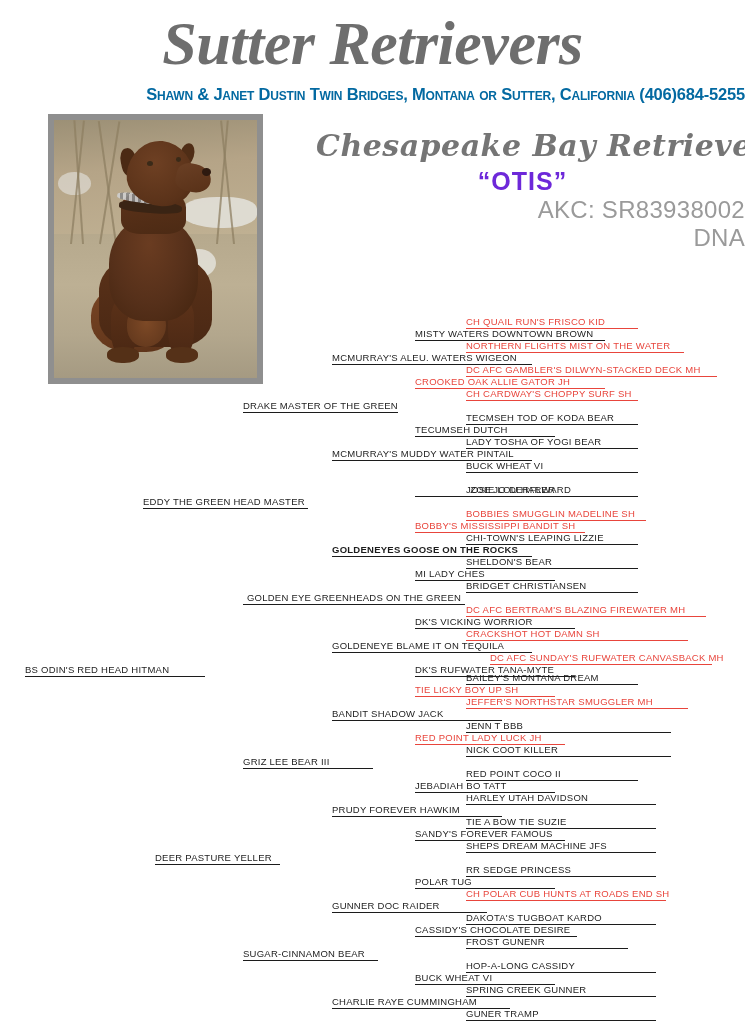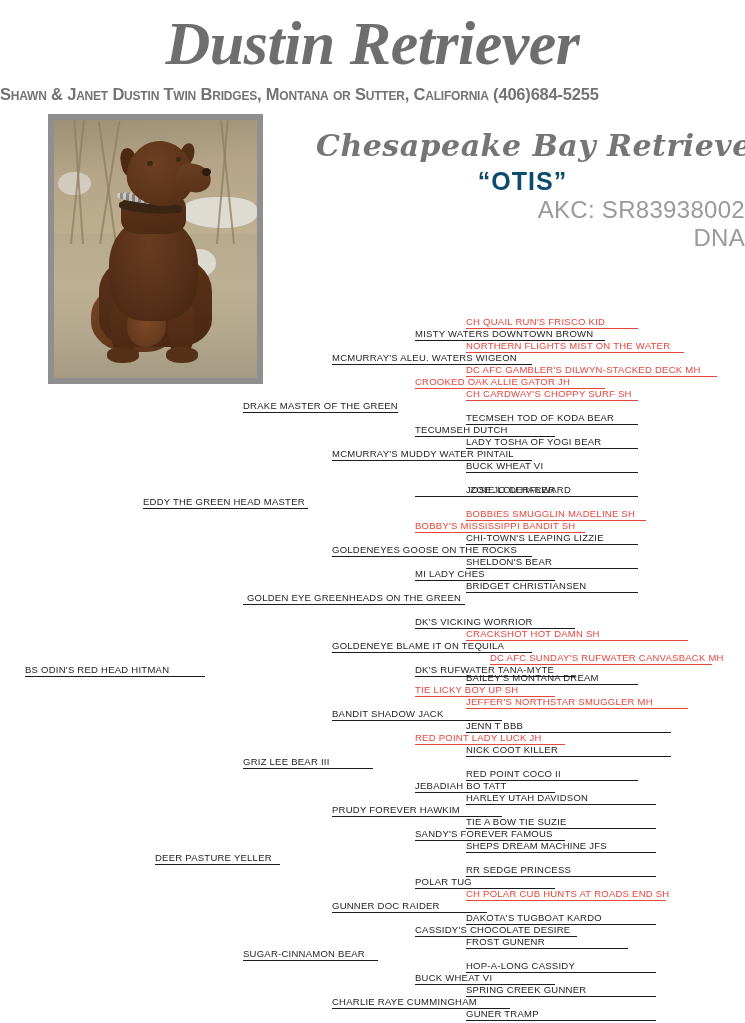--- a/index.html
+++ b/index.html
@@ -41,27 +41,27 @@
     line-height: 70px;
     letter-spacing: -0.5px;
     color: #6e6e6e;
     white-space: nowrap;
   }
   #contact-line {
     position: absolute;
     left: 0;
     top: 84px;
     width: 745px;
-    text-align: left;
+    text-align: right;
     font-family: "Liberation Sans", sans-serif;
     font-weight: bold;
     font-size: 16.5px;
     line-height: 20px;
     letter-spacing: -0.2px;
-    color: #737373;
+    color: #0369a1;
     font-variant: small-caps;
     white-space: nowrap;
   }
 
   
   #photo-frame {
     position: absolute;
     left: 48px;
     top: 114px;
     width: 215px;
@@ -192,21 +192,21 @@
     letter-spacing: 0.5px;
     white-space: nowrap;
     margin-left: 16px;
   }
   #call-name {
     margin-top: 2px;
     font-family: "Liberation Sans", sans-serif;
     font-weight: bold;
     font-size: 25px;
     line-height: 30px;
-    color: #0c4a6e;
+    color: #6d28d9;
     letter-spacing: 1px;
   }
   .id-line {
     font-family: "Liberation Sans", sans-serif;
     font-weight: normal;
     font-size: 24px;
     line-height: 28px;
     color: #9a9a9a;
     letter-spacing: 0.3px;
     text-align: right;
@@ -239,21 +239,21 @@
   .ped-entry .txt {
     display: inline-block;
   }
 </style>
 </head>
 <body>
 
 <div id="page">
 
   <div id="masthead">
-    <div id="kennel-title">Dustin Retriever</div>
+    <div id="kennel-title">Sutter Retrievers</div>
     <div id="contact-line">Shawn &amp; Janet Dustin  Twin Bridges, Montana or  Sutter, California  (406)684-5255</div>
   </div>
 
   <div id="photo-frame">
     <div id="photo-canvas">
       <div class="ph-sky"></div>
       <div class="ph-ground"></div>
       <div class="ph-snow1"></div>
       <div class="ph-snow2"></div>
       <div class="ph-snow3"></div>
@@ -304,25 +304,26 @@
       <div class="ped-entry" style="left: 415px; top: 424px; width: 140px;"><span class="txt">TECUMSEH DUTCH</span></div>
       <div class="ped-entry" style="left: 466px; top: 436px; width: 172px;"><span class="txt">LADY TOSHA OF YOGI BEAR</span></div>
       <div class="ped-entry" style="left: 332px; top: 448px; width: 200px;"><span class="txt">MCMURRAY'S MUDDY WATER PINTAIL</span></div>
       <div class="ped-entry" style="left: 466px; top: 460px; width: 172px;"><span class="txt">BUCK WHEAT VI</span></div>
       <div class="ped-entry" style="left: 415px; top: 484px; width: 140px; text-align: right;"><span class="txt">ZOE JO DERFLER</span></div>
       <div class="ped-entry" style="left: 466px; top: 484px; width: 172px;"><span class="txt">JOSIE LOU HARWARD</span></div>
       <div class="ped-entry" style="left: 143px; top: 496px; width: 165px;"><span class="txt">EDDY THE GREEN HEAD MASTER</span></div>
       <div class="ped-entry red" style="left: 466px; top: 508px; width: 180px;"><span class="txt">BOBBIES SMUGGLIN MADELINE SH</span></div>
       <div class="ped-entry red" style="left: 415px; top: 520px; width: 170px;"><span class="txt">BOBBY'S MISSISSIPPI BANDIT SH</span></div>
       <div class="ped-entry" style="left: 466px; top: 532px; width: 172px;"><span class="txt">CHI-TOWN'S LEAPING LIZZIE</span></div>
-      <div class="ped-entry" style="left: 332px; top: 544px; width: 200px;"><span class="txt">GOLDENEYES GOOSE ON THE ROCKS</span></div>
+      <div class="ped-entry" style="left: 332px; top: 544px; width: 200px; font-weight: bold;"><span class="txt">GOLDENEYES GOOSE ON THE ROCKS</span></div>
       <div class="ped-entry" style="left: 466px; top: 556px; width: 172px;"><span class="txt">SHELDON'S BEAR</span></div>
       <div class="ped-entry" style="left: 415px; top: 568px; width: 140px;"><span class="txt">MI LADY CHES</span></div>
       <div class="ped-entry" style="left: 466px; top: 580px; width: 172px;"><span class="txt">BRIDGET CHRISTIANSEN</span></div>
       <div class="ped-entry" style="left: 243px; top: 592px; width: 222px; text-align: center;"><span class="txt">GOLDEN EYE GREENHEADS ON THE GREEN</span></div>
+      <div class="ped-entry red" style="left: 466px; top: 604px; width: 240px;"><span class="txt">DC AFC BERTRAM'S BLAZING FIREWATER MH</span></div>
       <div class="ped-entry" style="left: 415px; top: 616px; width: 160px;"><span class="txt">DK'S VICKING WORRIOR</span></div>
       <div class="ped-entry red" style="left: 466px; top: 628px; width: 222px;"><span class="txt">CRACKSHOT HOT DAMN SH</span></div>
       <div class="ped-entry" style="left: 332px; top: 640px; width: 200px;"><span class="txt">GOLDENEYE BLAME IT ON TEQUILA</span></div>
       <div class="ped-entry red" style="left: 490px; top: 652px; width: 222px;"><span class="txt">DC AFC SUNDAY'S RUFWATER CANVASBACK MH</span></div>
       <div class="ped-entry" style="left: 415px; top: 664px; width: 160px;"><span class="txt">DK'S RUFWATER TANA-MYTE</span></div>
       <div class="ped-entry" style="left: 25px; top: 664px; width: 180px;"><span class="txt">BS ODIN'S RED HEAD HITMAN</span></div>
       <div class="ped-entry" style="left: 466px; top: 672px; width: 172px;"><span class="txt">BAILEY'S MONTANA DREAM</span></div>
       <div class="ped-entry red" style="left: 415px; top: 684px; width: 140px;"><span class="txt">TIE LICKY BOY UP SH</span></div>
       <div class="ped-entry red" style="left: 466px; top: 696px; width: 222px;"><span class="txt">JEFFER'S NORTHSTAR SMUGGLER MH</span></div>
       <div class="ped-entry" style="left: 332px; top: 708px; width: 170px;"><span class="txt">BANDIT SHADOW JACK</span></div>

